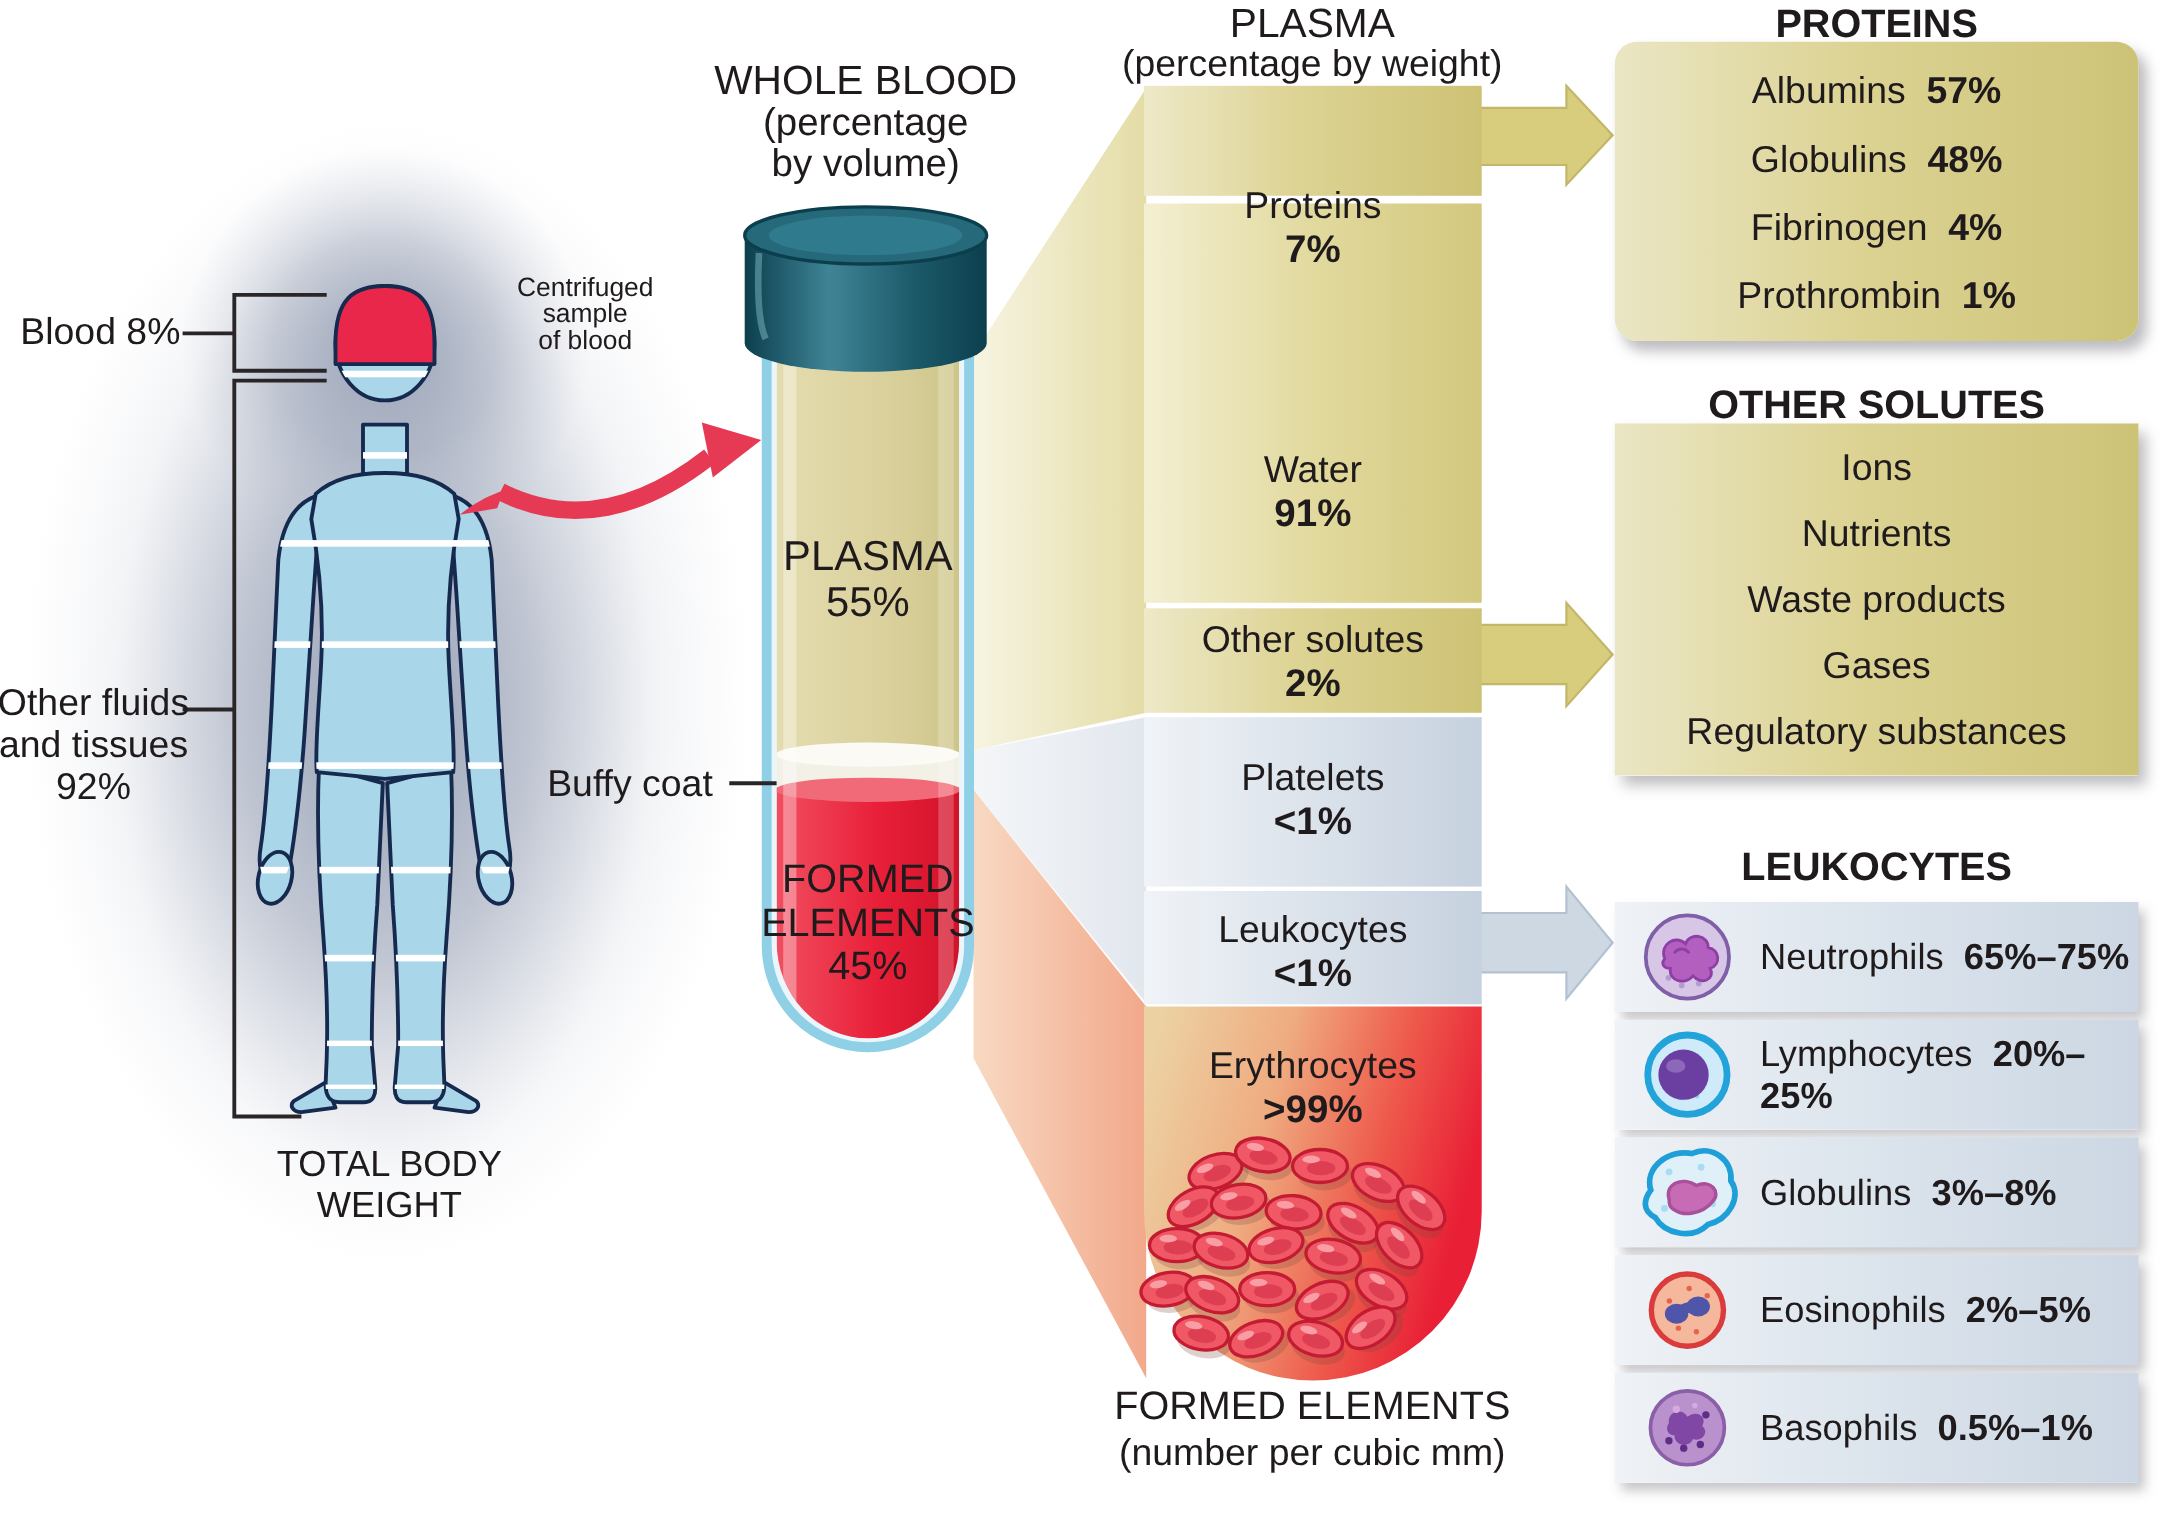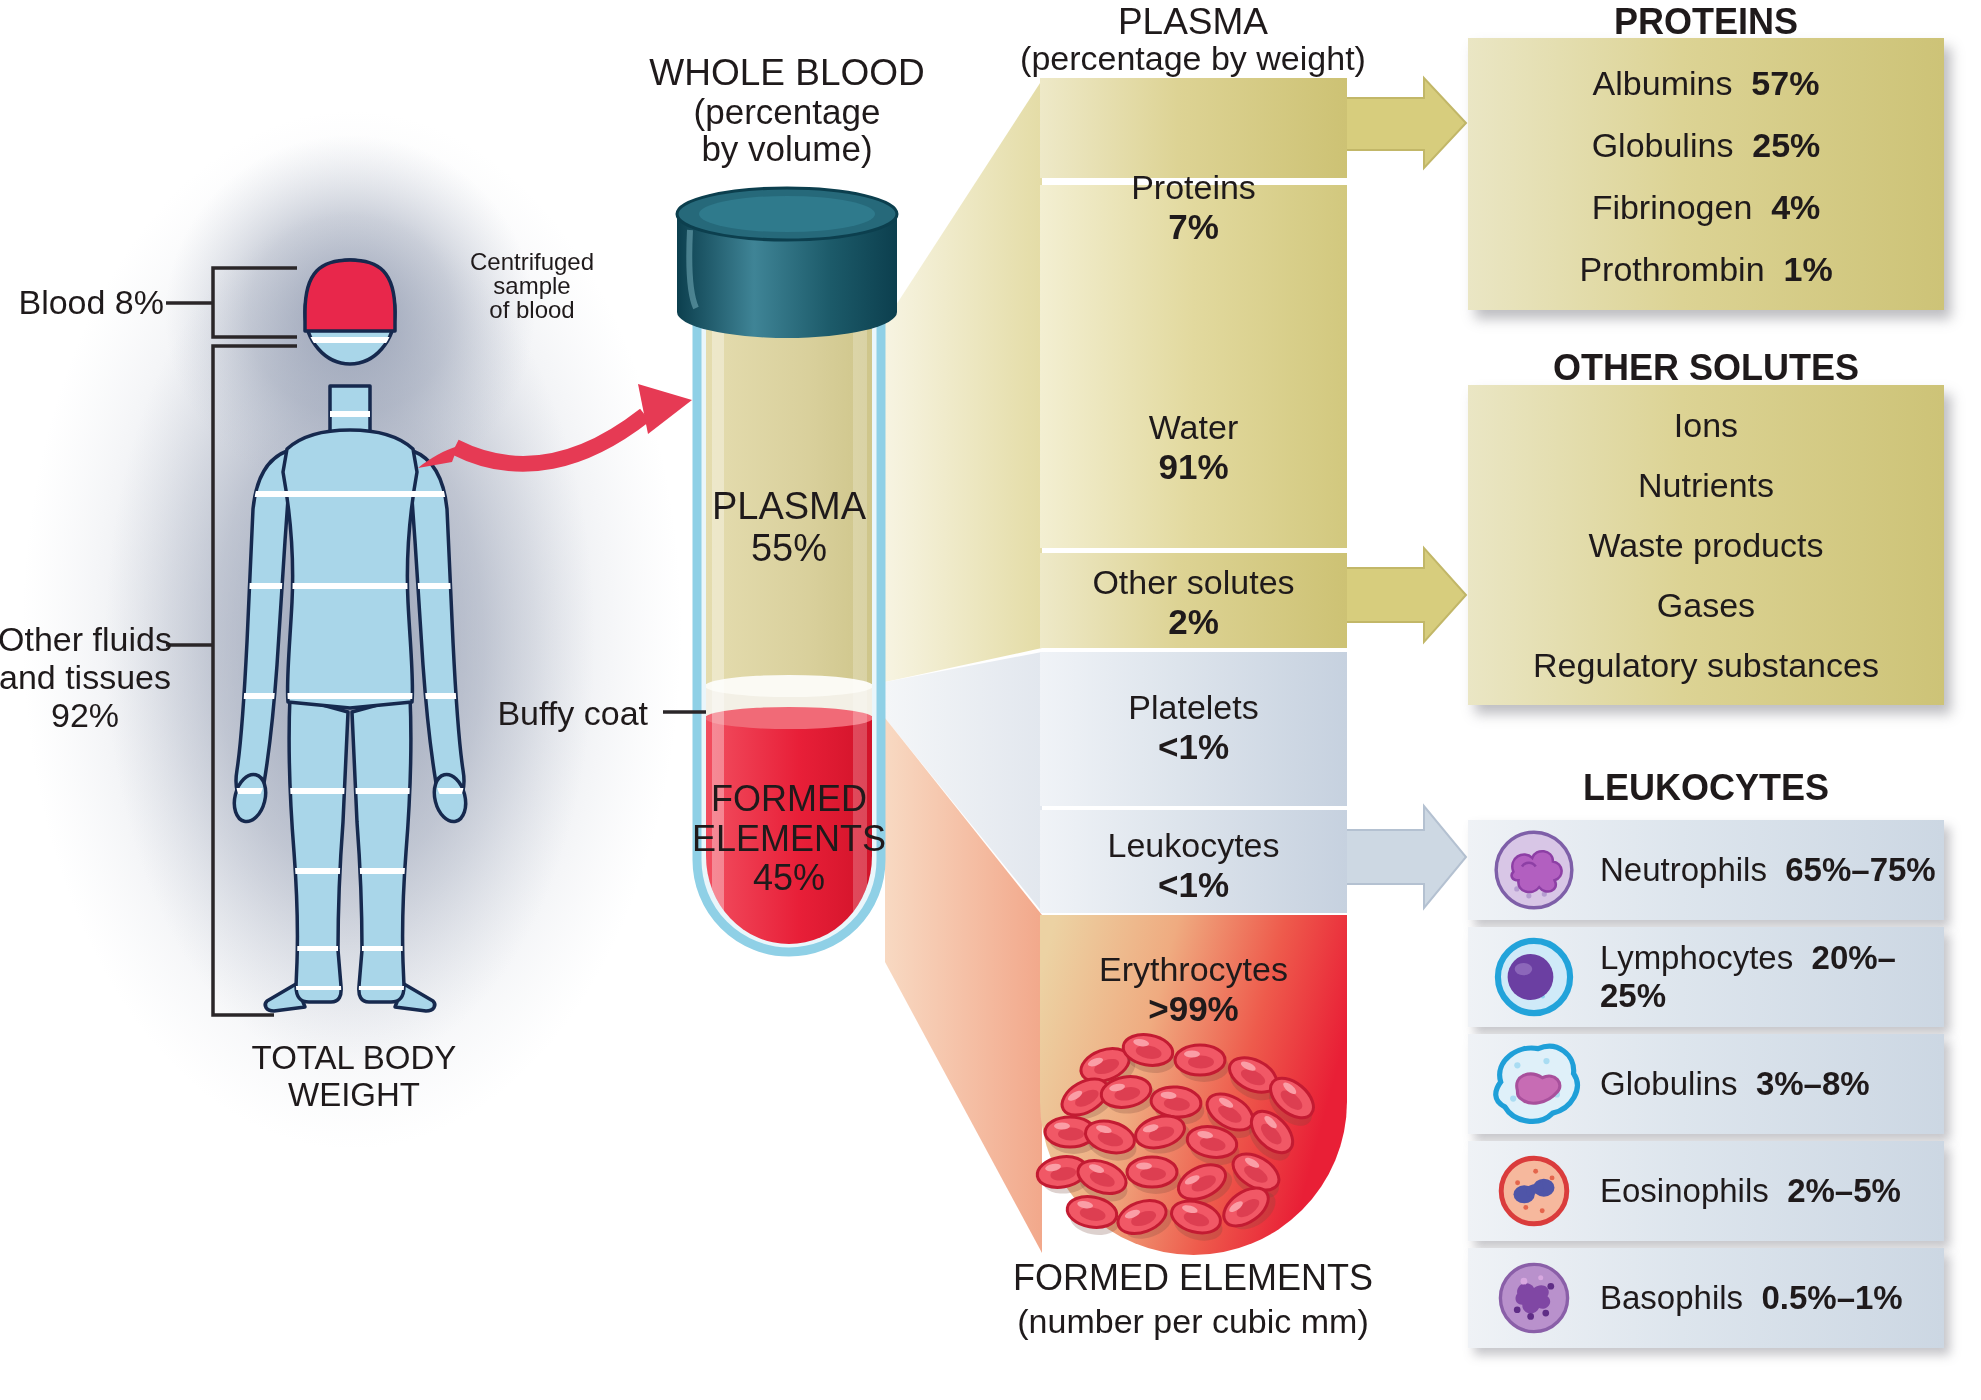--- a/index.html
+++ b/index.html
@@ -26,21 +26,21 @@
   .sec-leukocytes{top:732px;height:103px;}
   .sec-ery{top:837px;height:340px;border-radius:0 0 154px 154px;
      background:linear-gradient(105deg,#ecd2a3 4%,#efab80 35%,#ee5b4c 62%,#e91f36 85%);}
   .coltext{position:absolute;left:0;width:307px;text-align:center;z-index:4;font-size:34px;line-height:1.14;}
   .coltext .val{font-weight:bold;font-size:35px;}
   
   .panelbox{position:absolute;left:1468px;width:476px;z-index:2;
      box-shadow:7px 9px 12px rgba(90,90,100,0.40);}
   #proteins-box{top:38px;height:272px;display:flex;flex-direction:column;justify-content:space-around;
      padding:14px 0 10px 0;box-sizing:border-box;
-     background:linear-gradient(90deg,#eae6c4 0%,#dcd394 45%,#cdc377 100%);}
+     background:linear-gradient(90deg,#eae6c4 0%,#dcd394 45%,#cdc377 100%);border-radius:20px;}
   #other-solutes-box{top:385px;height:320px;display:flex;flex-direction:column;justify-content:space-around;
      padding:10px 0;box-sizing:border-box;
      background:linear-gradient(90deg,#eae6c4 0%,#dcd394 45%,#cdc377 100%);}
   .itemrow{font-size:34px;text-align:center;}
   .itemrow .val{font-weight:bold;}
   .leukrow{position:absolute;left:1468px;width:476px;height:100px;z-index:2;
      background:linear-gradient(90deg,#eff2f6 0%,#dde5ed 45%,#ccd7e3 100%);
      box-shadow:6px 7px 10px rgba(90,90,100,0.35);
      display:flex;align-items:center;}
   .leukrow .iconwrap{width:132px;display:flex;justify-content:center;flex:0 0 auto;}
@@ -337,21 +337,21 @@
       </g>
     </g>
 </svg>
 
 <div class="panelbox" id="proteins-box">
   <div class="itemrow">
     <span>Albumins</span>&nbsp;
     <span class="val">57%</span></div>
   <div class="itemrow">
     <span>Globulins</span>&nbsp;
-    <span class="val">25%</span></div>
+    <span class="val">48%</span></div>
   <div class="itemrow">
     <span>Fibrinogen</span>&nbsp;
     <span class="val">4%</span></div>
   <div class="itemrow">
     <span>Prothrombin</span>&nbsp;
     <span class="val">1%</span></div>
 </div>
 
 <div class="panelbox" id="other-solutes-box">
   <div class="itemrow">Ions</div>

